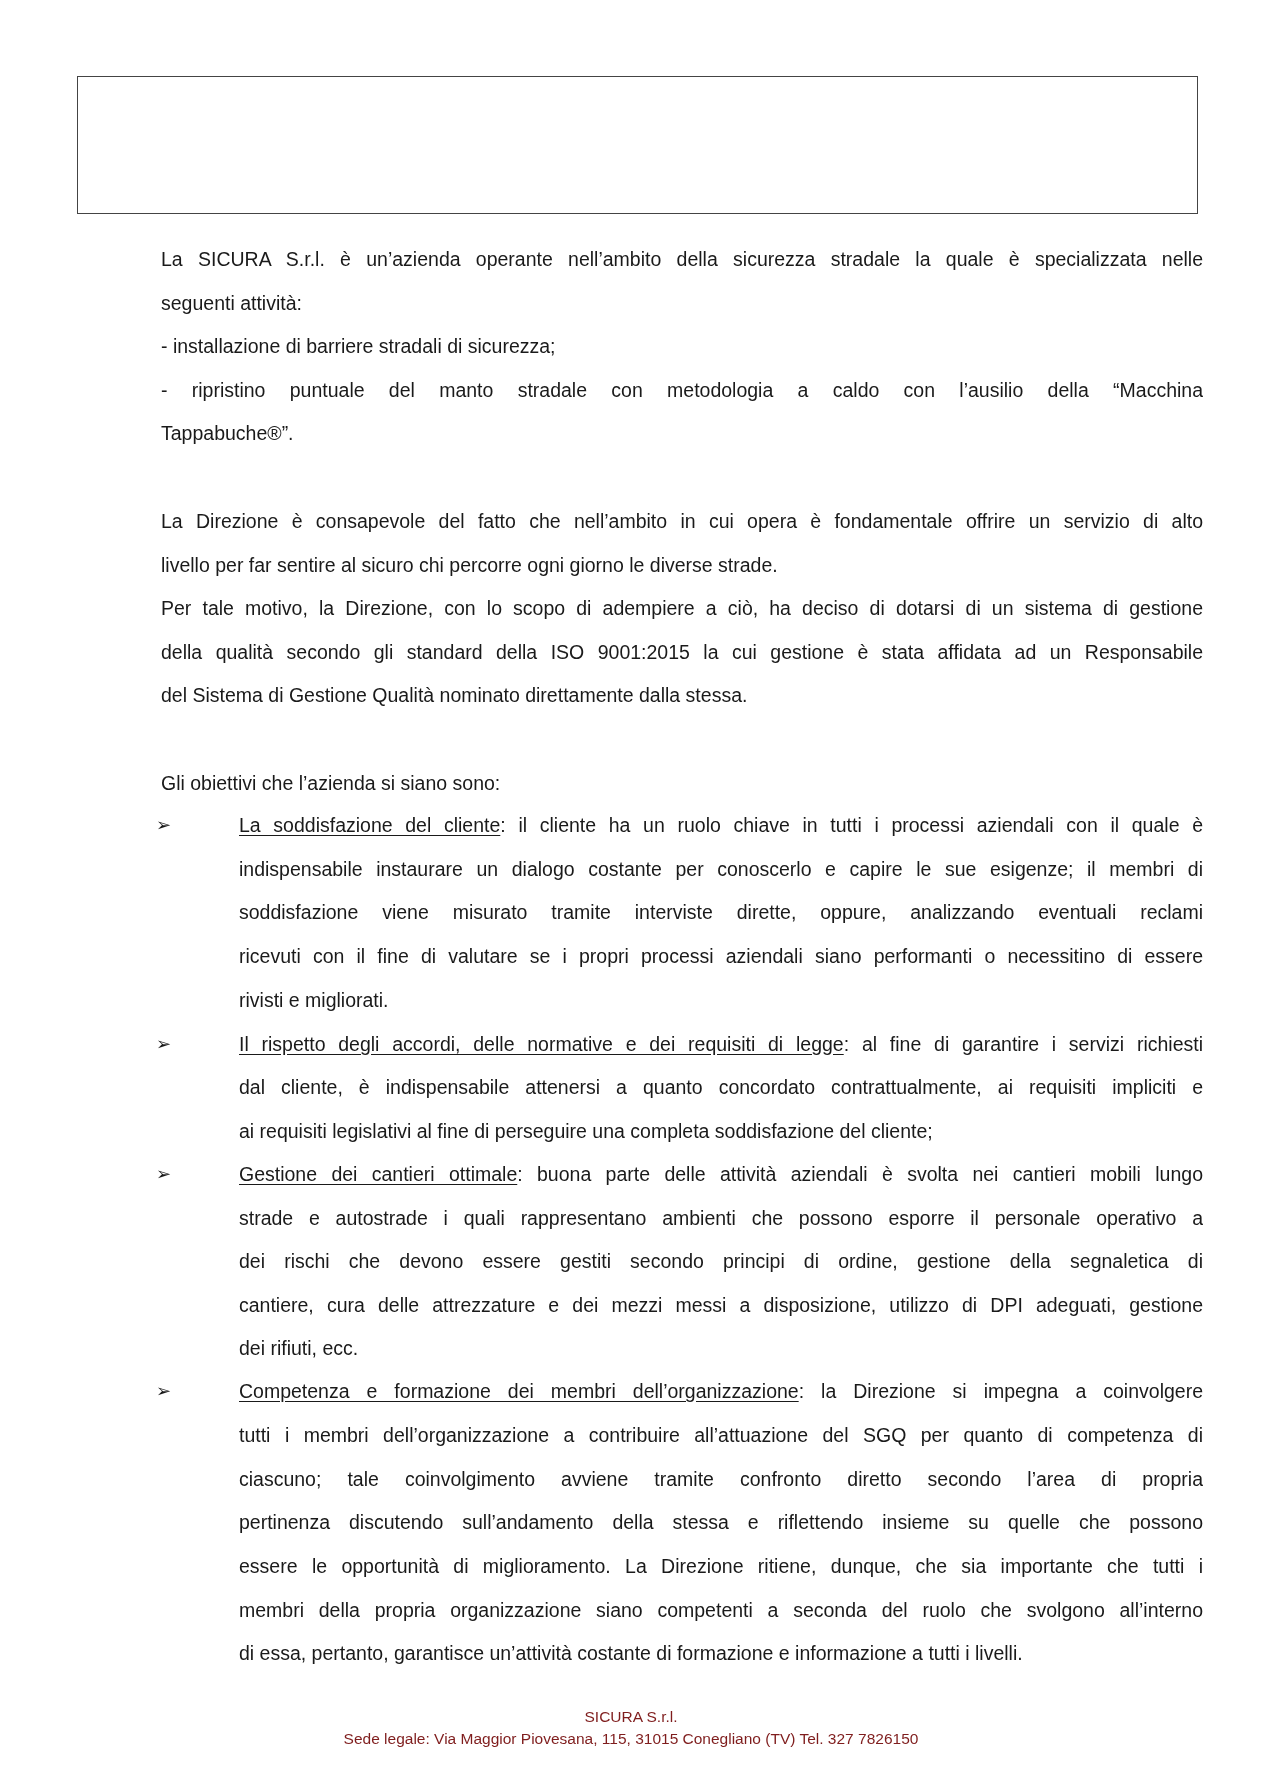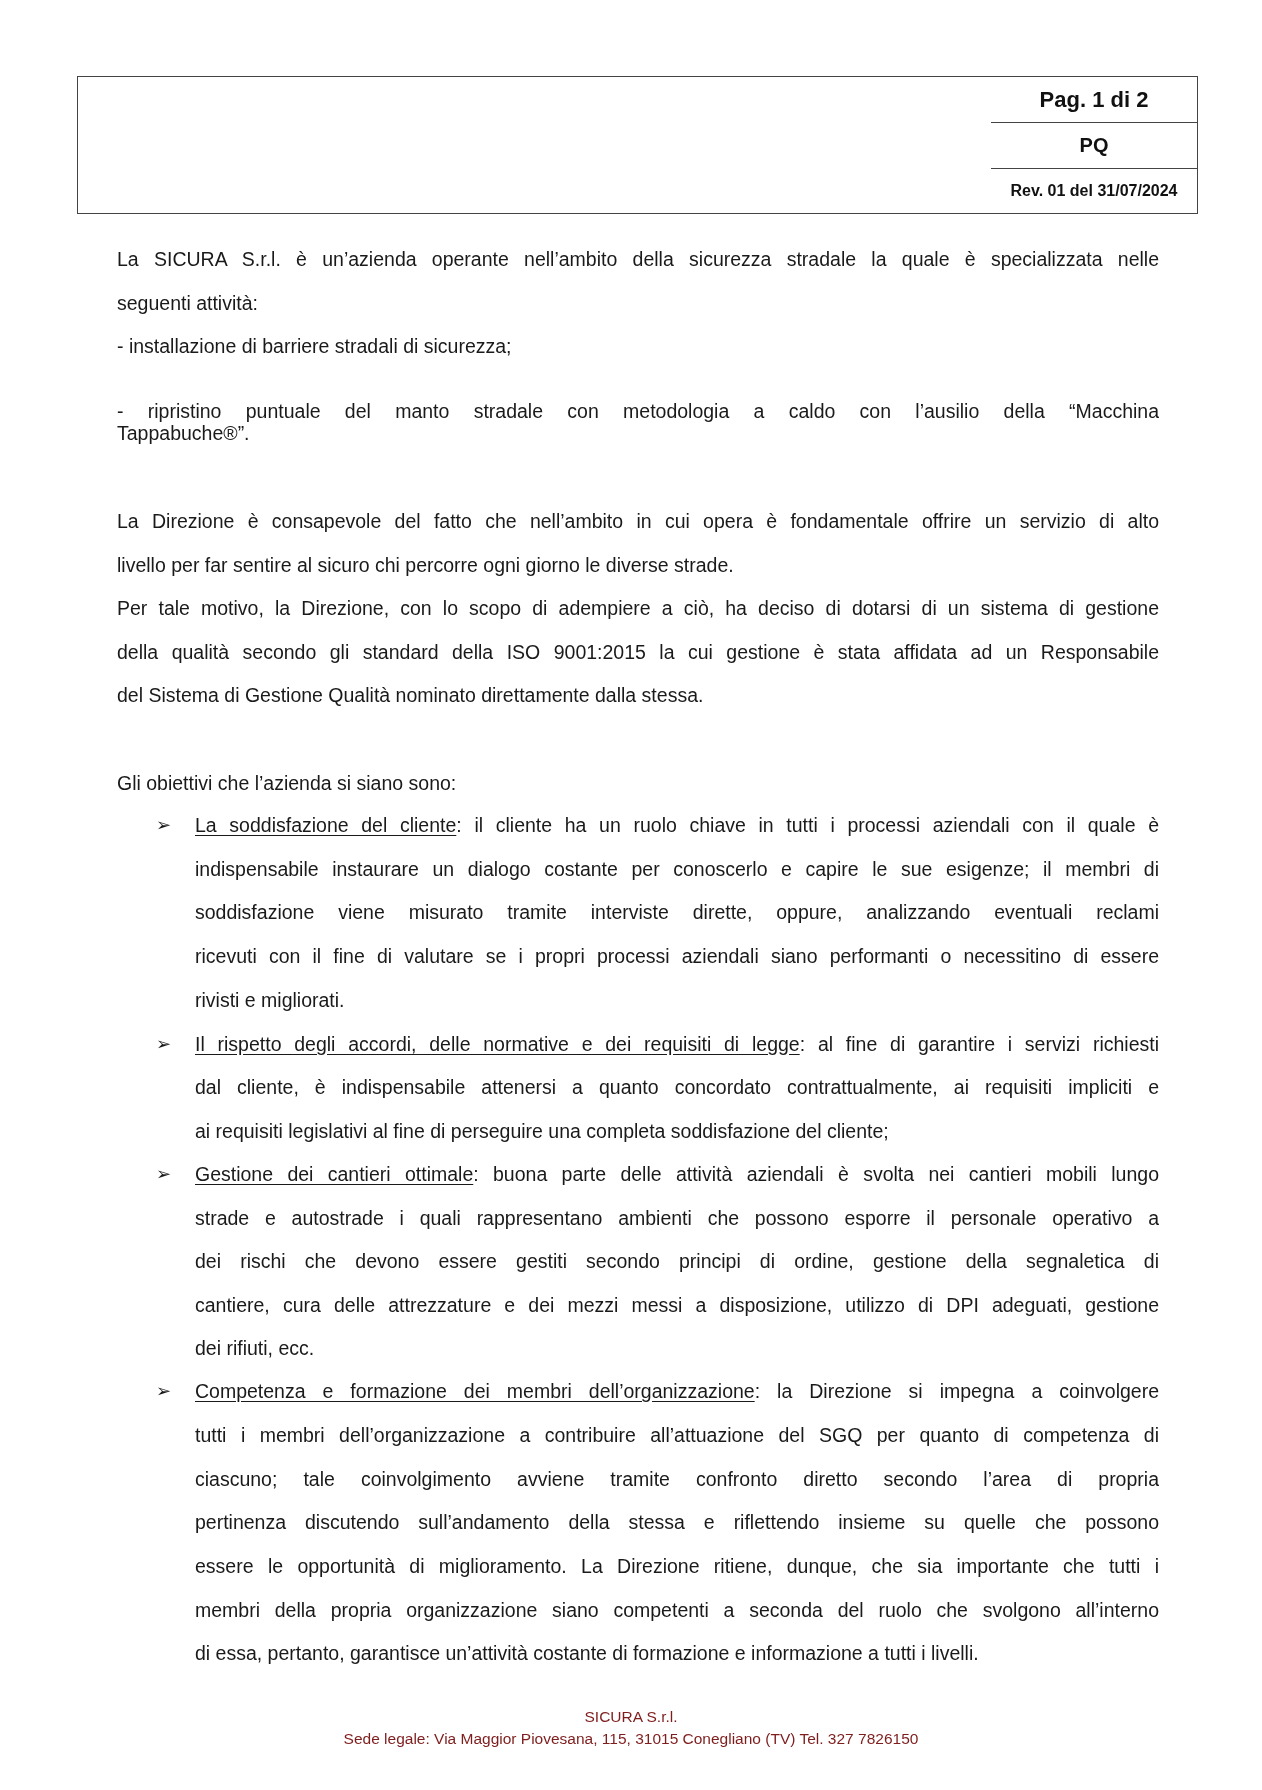--- a/index.html
+++ b/index.html
@@ -10,43 +10,38 @@
   .c-title { left: 293px; top: 0; width: 620px; height: 100%; border-right: 1.5px solid #444; display: flex; align-items: center; justify-content: center; }
   .c-meta { left: 913px; top: 0; width: 206px; height: 100%; }
   .title { font-family: "Liberation Sans", sans-serif; font-weight: bold; font-size: 31px; letter-spacing: -0.3px; color: #111; }
   .meta-row { position: absolute; left: 0; width: 100%; display: flex; align-items: center; justify-content: center; font-weight: bold; box-sizing: border-box; }
   .m1 { top: 0; height: 46px; border-bottom: 1.5px solid #444; font-size: 22px; }
   .m2 { top: 46px; height: 46px; border-bottom: 1.5px solid #444; font-size: 20px; }
   .m3 { top: 92px; height: 44px; font-size: 16px; }
   .logo-mark { position: absolute; left: 104px; top: 10px; }
   .logo-word { position: absolute; left: 6px; top: 80px; font-family: "DejaVu Sans", sans-serif; font-size: 44px; font-weight: normal; letter-spacing: 1px; color: #1a1a1a; }
   .body { font-family: "Liberation Sans", sans-serif; font-size: 19.5px; color: #1a1a1a; }
-  .ln { position: absolute; height: 26px; line-height: 26px; white-space: nowrap; }
+  .ln { position: absolute; height: 26px; line-height: 26px; white-space: nowrap; margin-left: 44px; }
   .j { text-align: justify; text-align-last: justify; white-space: normal; overflow: hidden; }
   .u { text-decoration: underline; text-underline-offset: 3px; }
   .arrow { position: absolute; left: 156px; width: 20px; height: 26px; line-height: 26px; font-size: 18px; }
   .footer { position: absolute; left: 0; width: 1262px; text-align: center; font-size: 15.5px; color: #7f1d1d; height: 20px; line-height: 20px; }
 </style>
 </head>
 <body>
 
 <div class="hdr">
-  <div class="cell c-meta">
-    <div class="meta-row m1">Pag. 1 di 2</div>
-    <div class="meta-row m2">PQ</div>
-    <div class="meta-row m3">Rev. 01 del 31/07/2024</div>
-  </div>
 </div>
 
 <div class="body">
 
   <div class="ln j" style="left:117px;top:246px;width:1042px;">La SICURA S.r.l. è un’azienda operante nell’ambito della sicurezza stradale la quale è specializzata nelle</div>
   <div class="ln" style="left:117px;top:290px;">seguenti attività:</div>
   <div class="ln" style="left:117px;top:333px;">-  installazione di barriere stradali di sicurezza;</div>
-  <div class="ln j" style="left:117px;top:398px;width:1042px;">-  ripristino puntuale del manto stradale con metodologia a caldo con l’ausilio della “Macchina</div>
+  <div class="ln j" style="left:117px;top:377px;width:1042px;">-  ripristino puntuale del manto stradale con metodologia a caldo con l’ausilio della “Macchina</div>
   <div class="ln" style="left:117px;top:420px;">Tappabuche®”.</div>
 
   <div class="ln j" style="left:117px;top:508px;width:1042px;">La Direzione è consapevole del fatto che nell’ambito in cui opera è fondamentale offrire un servizio di alto</div>
   <div class="ln" style="left:117px;top:552px;">livello per far sentire al sicuro chi percorre ogni giorno le diverse strade.</div>
   <div class="ln j" style="left:117px;top:595px;width:1042px;">Per tale motivo, la Direzione, con lo scopo di adempiere a ciò, ha deciso di dotarsi di un sistema di gestione</div>
   <div class="ln j" style="left:117px;top:639px;width:1042px;">della qualità secondo gli standard della ISO 9001:2015 la cui gestione è stata affidata ad un Responsabile</div>
   <div class="ln" style="left:117px;top:682px;">del Sistema di Gestione Qualità nominato direttamente dalla stessa.</div>
 
   <div class="ln" style="left:117px;top:770px;">Gli obiettivi che l’azienda si siano sono:</div>
 

